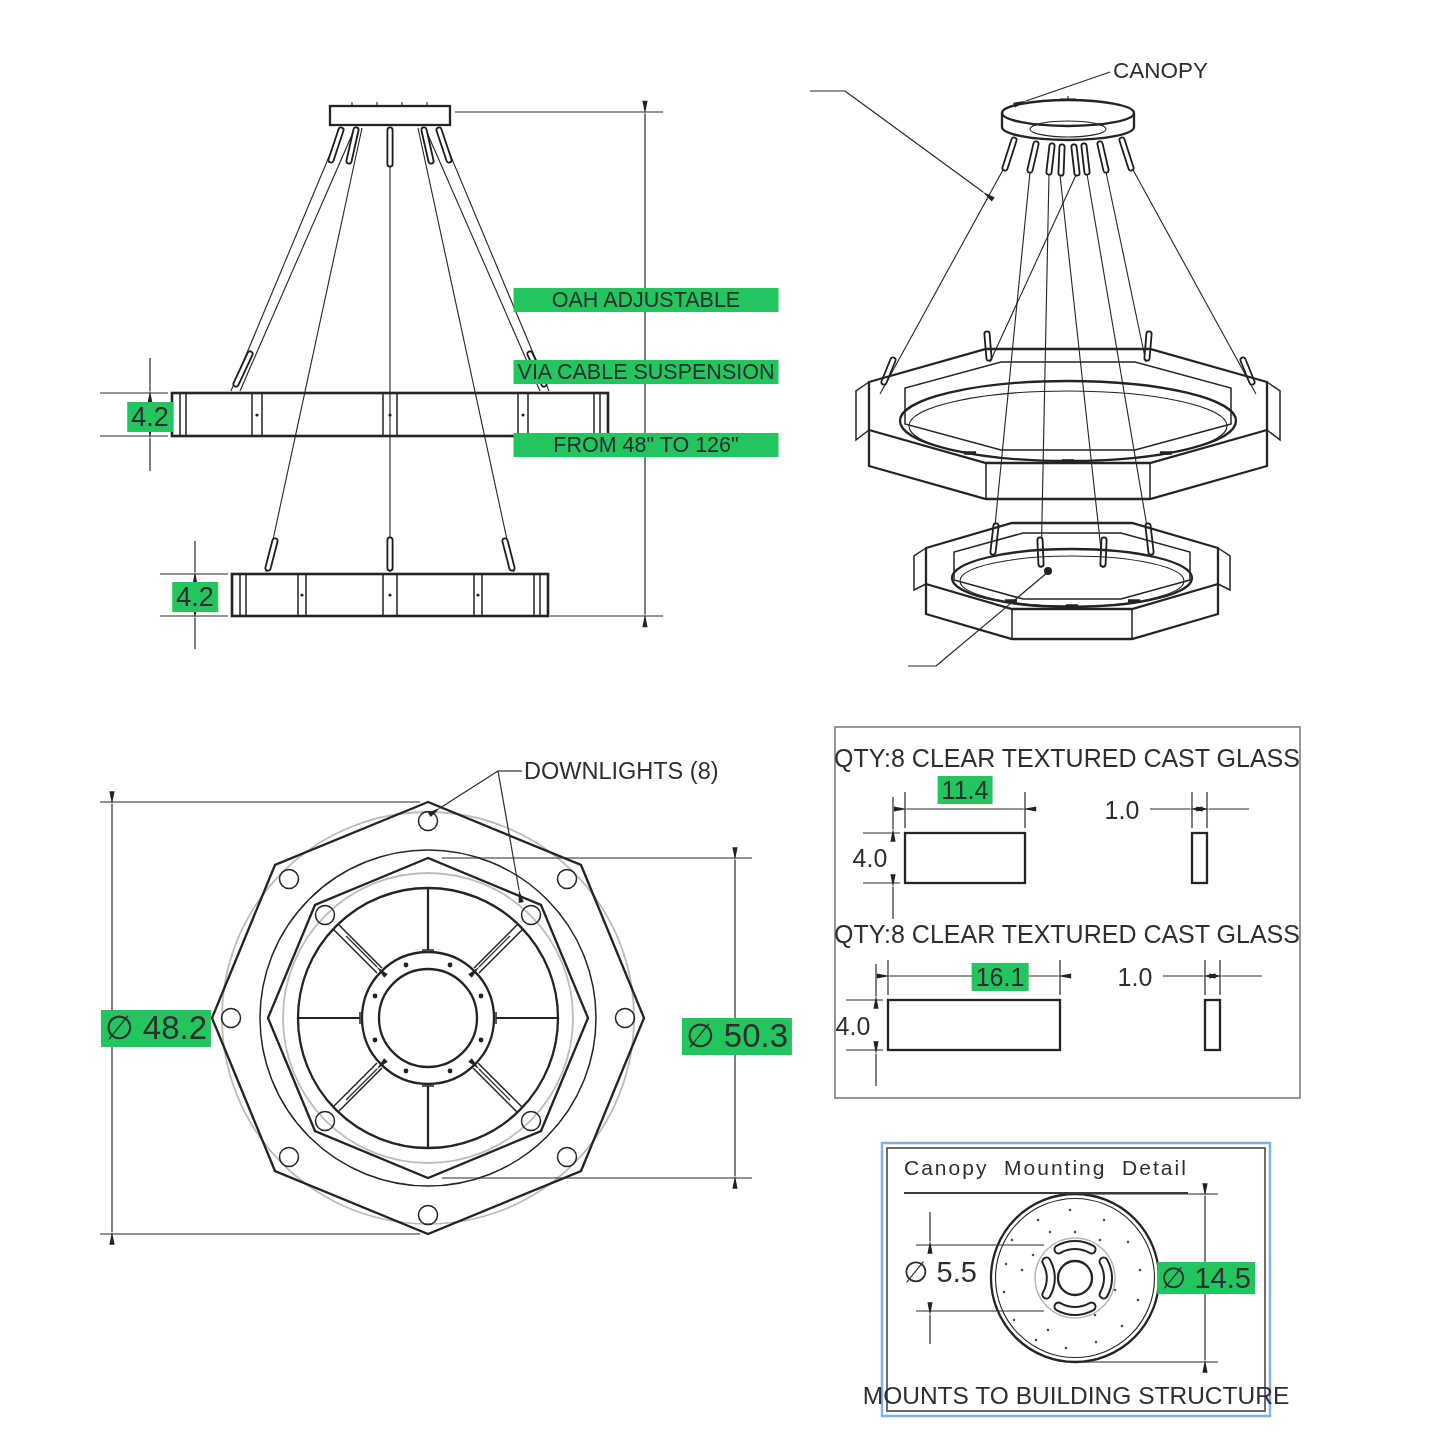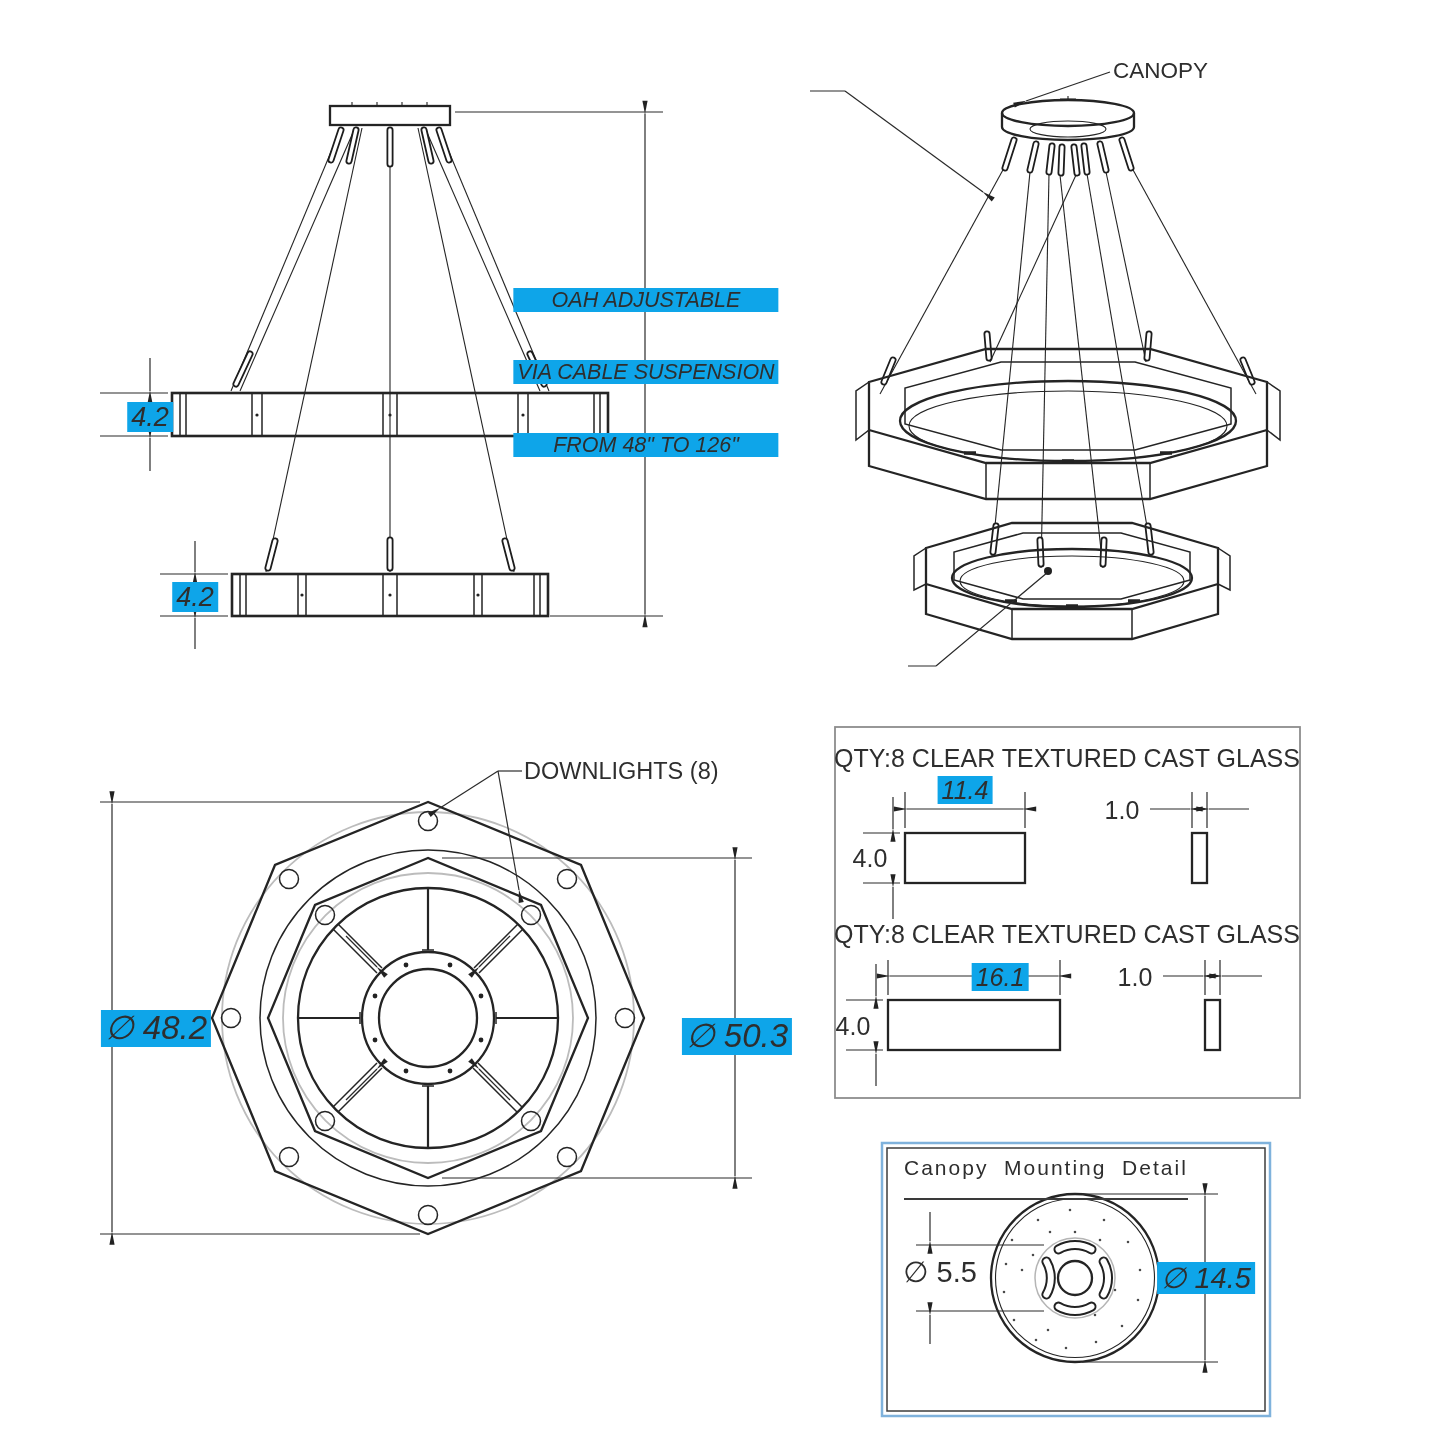--- a/index.html
+++ b/index.html
@@ -15,22 +15,22 @@
   .dim{stroke:#2a2a2a;stroke-width:1.2;fill:none;}
   .dot{fill:#222;stroke:none;}
   .tbA{stroke:#1d1d1d;stroke-width:7;stroke-linecap:round;fill:none;}
   .tbB{stroke:#fff;stroke-width:3.4;stroke-linecap:round;fill:none;}
   .slotA{stroke:#222;stroke-width:10;stroke-linecap:round;fill:none;}
   .slotB{stroke:#fff;stroke-width:6;stroke-linecap:round;fill:none;}
   .spk{stroke:#242424;stroke-width:2.2;fill:none;}
   .speck{stroke:#4a4a4a;stroke-width:2.6;stroke-linecap:round;fill:none;}
   .lbl{position:absolute;white-space:pre;color:#2e2e2e;line-height:1.12;}
   .c{transform:translateX(-50%);text-align:center;}
-  .bg{background:#0ea5e9;padding:0 4px;font-style:italic;}
-  .ul{border-bottom:2px solid #3a3a3a;padding-bottom:18px;text-align:center;}
+  .bg{background:#22c55e;padding:0 4px;}
+  .ul{border-bottom:2px solid #3a3a3a;padding-bottom:12px;text-align:center;}
 </style>
 </head>
 <body>
 
 <div class="canvas">
 
 <svg width="1445" height="1445" viewBox="0 0 1445 1445">
   <defs>
     <marker id="ah" markerUnits="userSpaceOnUse" markerWidth="14" markerHeight="8" refX="0.8" refY="3.5" orient="auto-start-reverse">
       <path d="M0.3,3.5 L13.5,0.9 L13.5,6.1 Z" fill="#222"></path>
@@ -288,14 +288,15 @@
 <div class="lbl c" style="left:1122px;top:796px;font-size:25px;">1.0</div>
 
 <div class="lbl c" style="left:1067px;top:920px;font-size:25px;">QTY:8 CLEAR TEXTURED CAST GLASS</div>
 <div class="lbl c bg" style="left:974px;top:963px;font-size:25px;margin-left:26px;">16.1</div>
 <div class="lbl c" style="left:853px;top:1012px;font-size:25px;">4.0</div>
 <div class="lbl c" style="left:1135px;top:963px;font-size:25px;">1.0</div>
 
 <div class="lbl ul" style="left:904px;top:1156px;font-size:21px;letter-spacing:2px;">Canopy  Mounting  Detail</div>
 <div class="lbl c" style="left:940px;top:1256px;font-size:29px;">∅ 5.5</div>
 <div class="lbl c bg" style="left:1206px;top:1262px;font-size:29px;">∅ 14.5</div>
+<div class="lbl c" style="left:1076px;top:1382px;font-size:24.5px;">MOUNTS TO BUILDING STRUCTURE</div>
 
 </div>
 
 </body></html>

